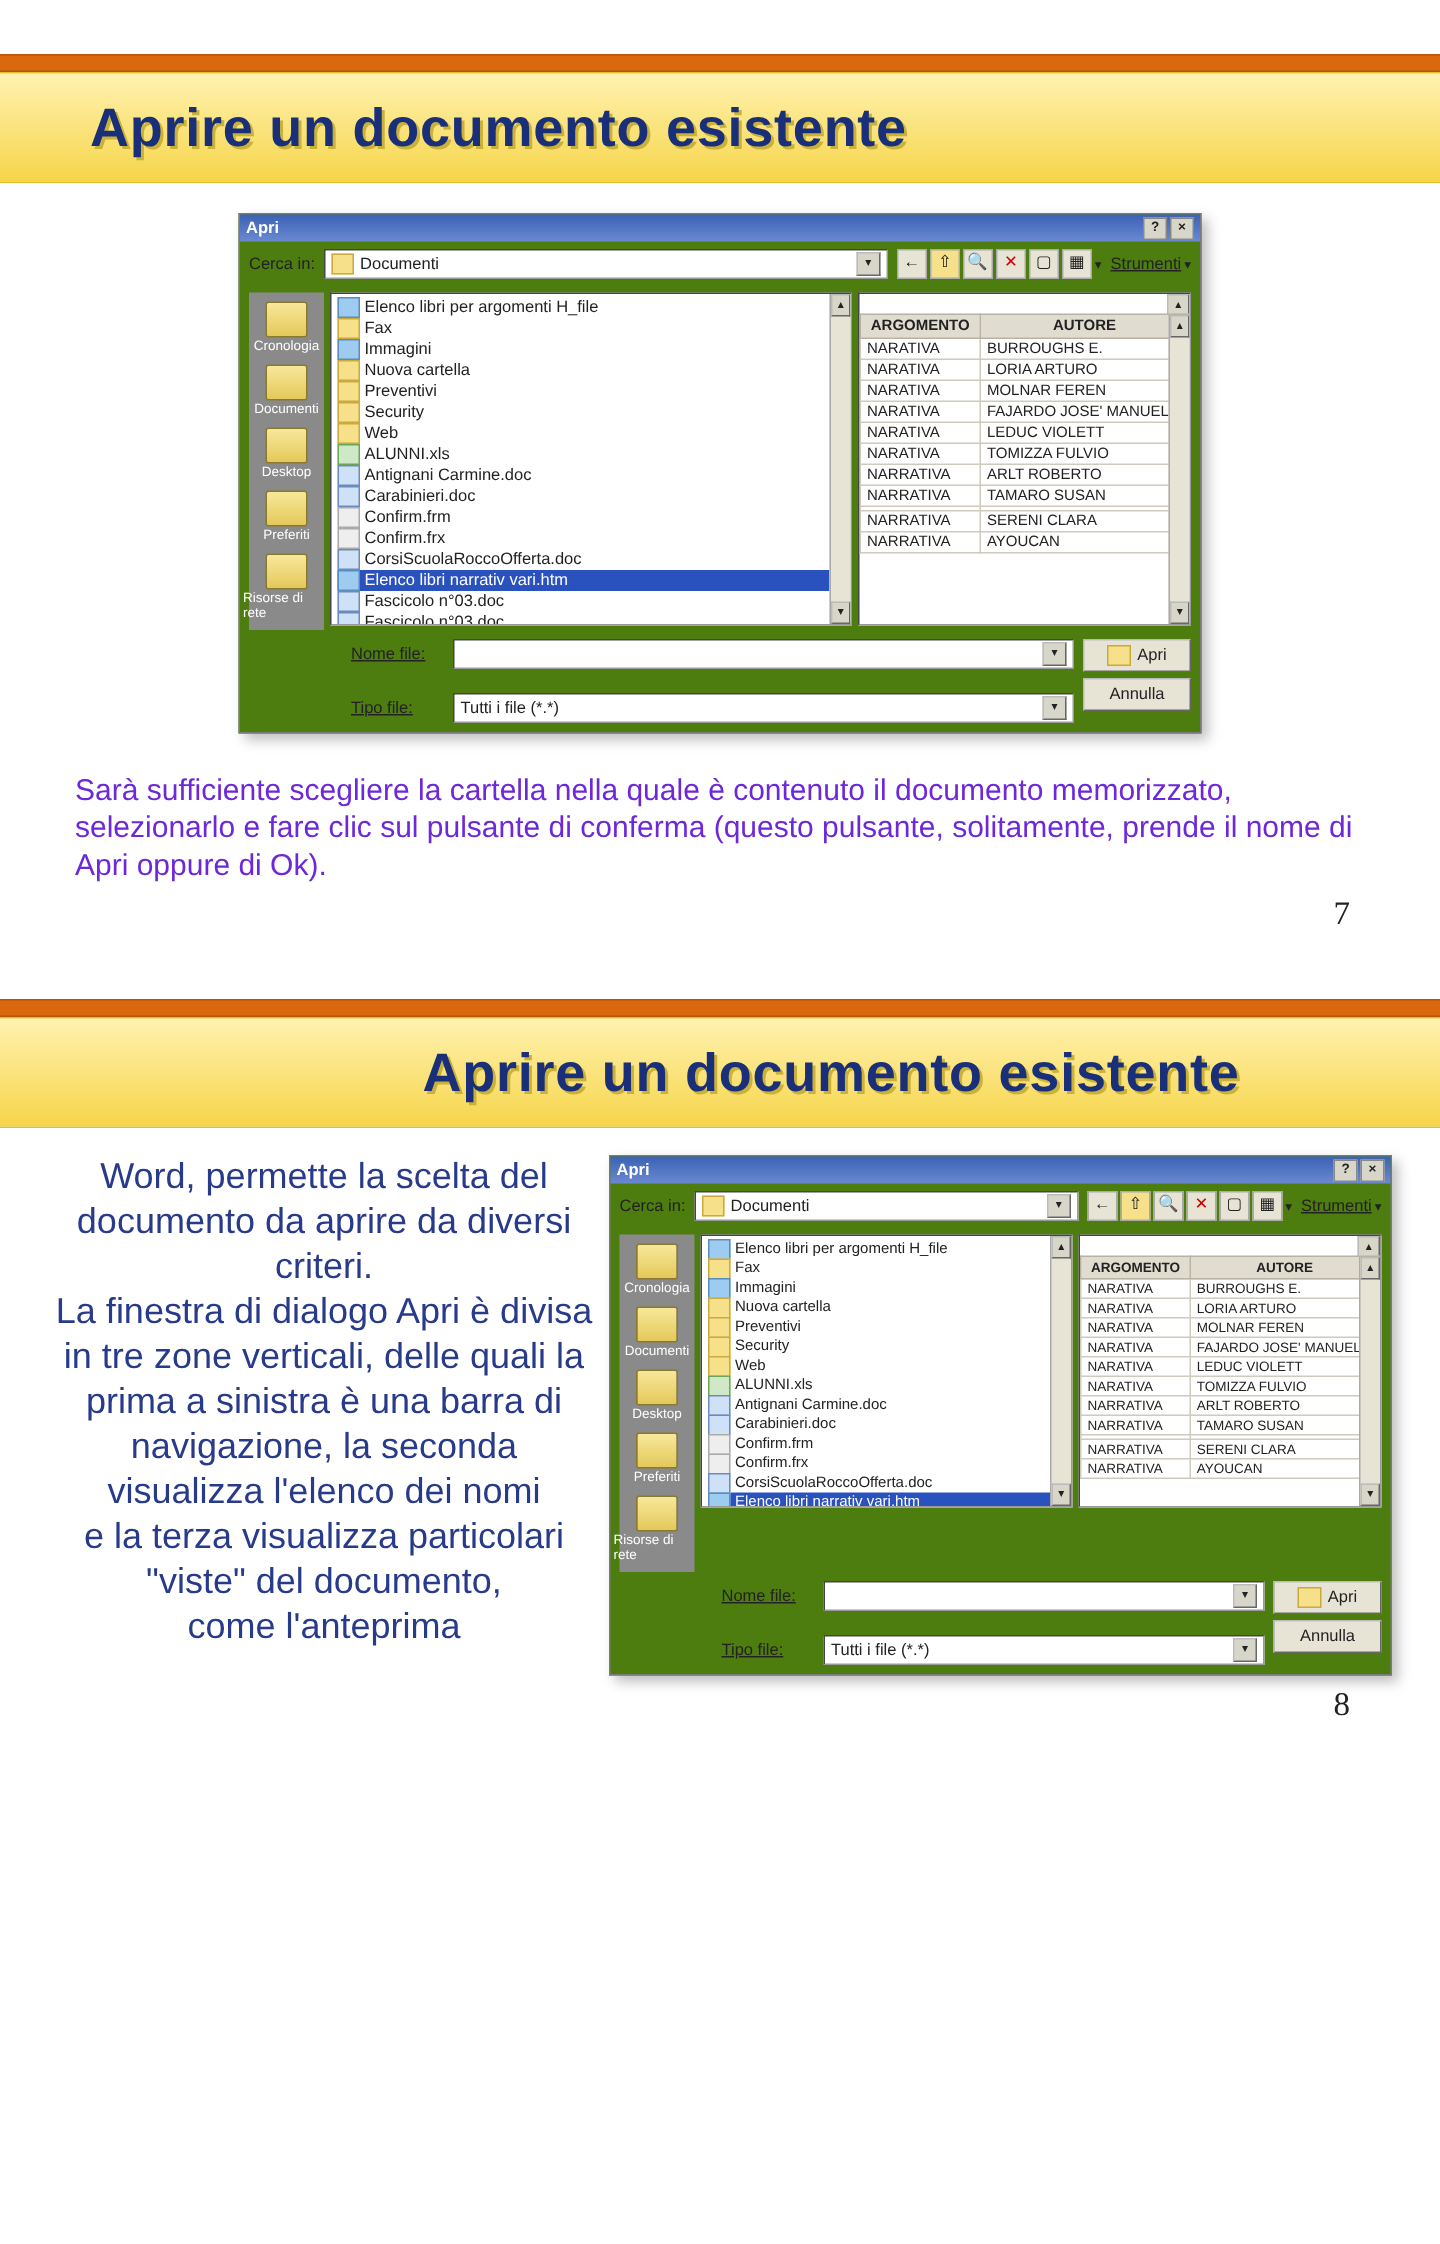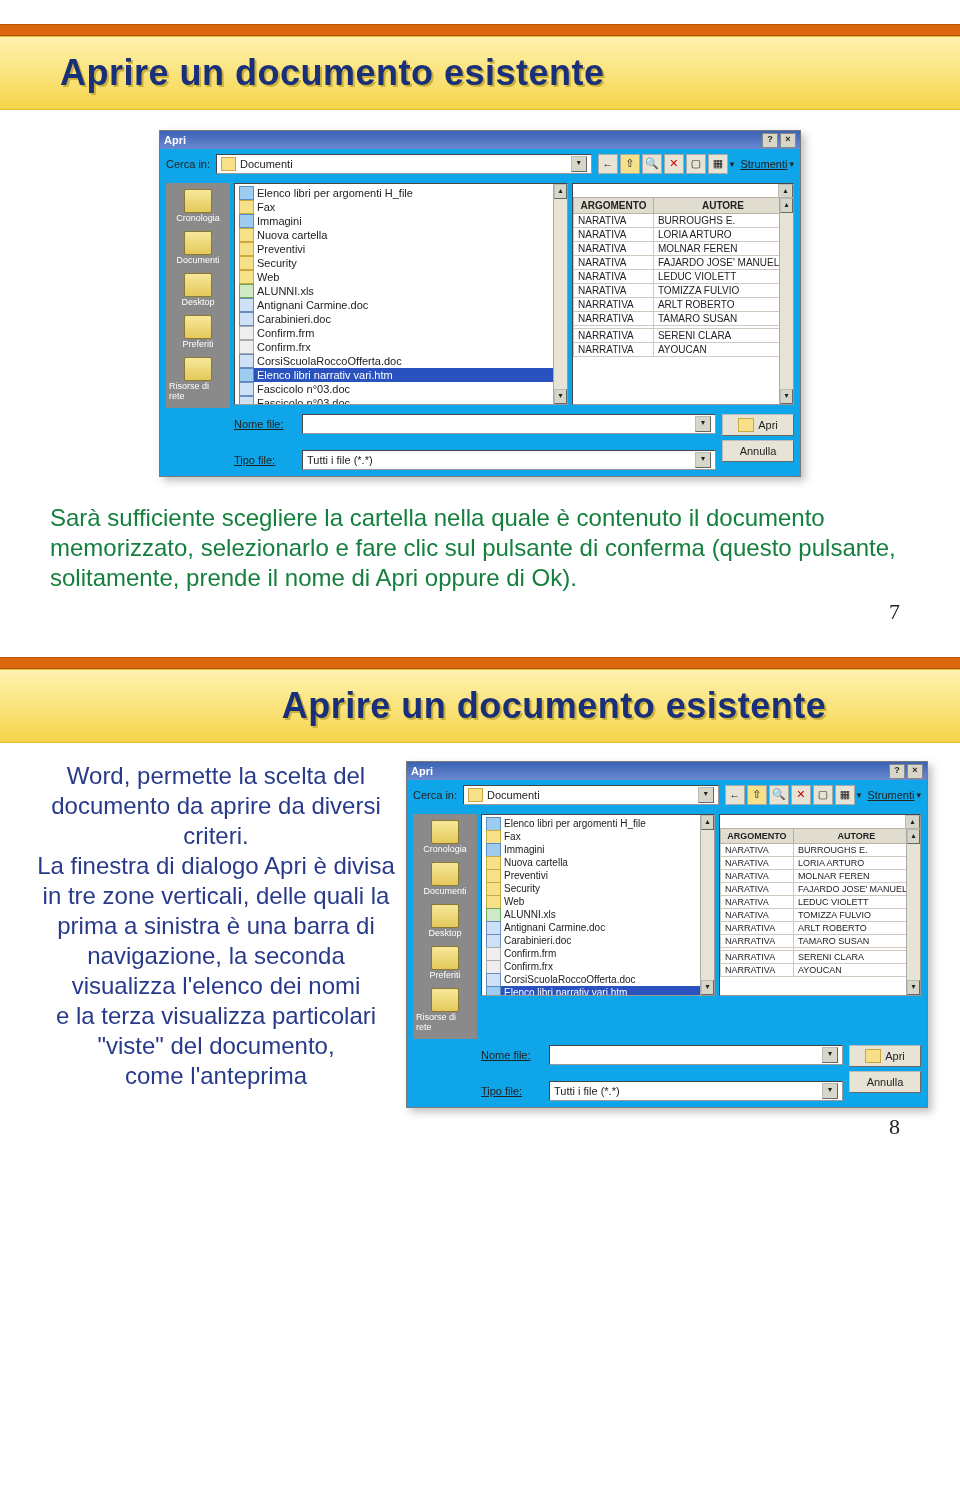--- a/index.html
+++ b/index.html
@@ -5,21 +5,21 @@
   body {
     margin: 0;
     padding: 0;
     background: #fff;
     font-family: "Comic Sans MS", "Comic Sans", cursive, sans-serif;
     width: 960px;
   }
   .slide {
     width: 960px;
     box-sizing: border-box;
-    padding: 4px 0 40px 0;
+    padding: 16px 0 40px 0;
     position: relative;
   }
   .header-band {
     margin-top: 20px;
     padding: 0;
   }
   .header-stripe {
     height: 10px;
     background: #d9680f;
     border-top: 1px solid #b85500;
@@ -43,42 +43,42 @@
     font-weight: bold;
     color: #1a2f7a;
     text-shadow: 2px 2px 0 #cab23a;
     letter-spacing: 0.5px;
   }
   .slide1 .header-stripe { margin-left: 0; }
   .slide1 .header-title-row { justify-content: flex-start; padding-left: 60px; }
   .slide2 .header-stripe { margin-left: 0; }
   .slide2 .header-title-row { justify-content: center; padding-left: 160px; }
   .body-text {
-    font-size: 24px;
-    color: #15803d;
+    font-size: 20px;
+    color: #6d28d9;
     line-height: 1.25;
     padding: 14px 50px 0 50px;
   }
   .page-num {
     position: absolute;
     bottom: 8px;
     right: 60px;
     font-family: "Times New Roman", serif;
     font-size: 22px;
     color: #222;
   }
   
   .dialog-wrap {
     margin: 20px auto 12px auto;
     display: flex;
     justify-content: center;
   }
   .dialog {
     width: 640px;
-    background: #0ea5e9;
+    background: #4d7c0f;
     border: 1px solid #7a7a7a;
     box-shadow: 4px 4px 8px rgba(0,0,0,0.25);
     font-family: Tahoma, Arial, sans-serif;
     font-size: 11px;
     color: #222;
   }
   .dlg-titlebar {
     background: linear-gradient(#3b62b5, #6a89d0);
     color: #fff;
     height: 18px;
@@ -136,21 +136,21 @@
   }
   .ticon.red { color:#c00; }
   .ticon.yel { background:#f6e08a; }
   .tools-label { font-size:11px; margin-left:4px; text-decoration: underline;}
   .dlg-main {
     display: flex;
     padding: 4px 6px;
     gap: 4px;
   }
   .placesbar {
-    width: 64px;
+    width: 50px;
     background: #8a8a8a;
     display: flex;
     flex-direction: column;
     align-items: center;
     padding: 4px 0;
     gap: 3px;
   }
   .place {
     width: 58px;
     display:flex;

